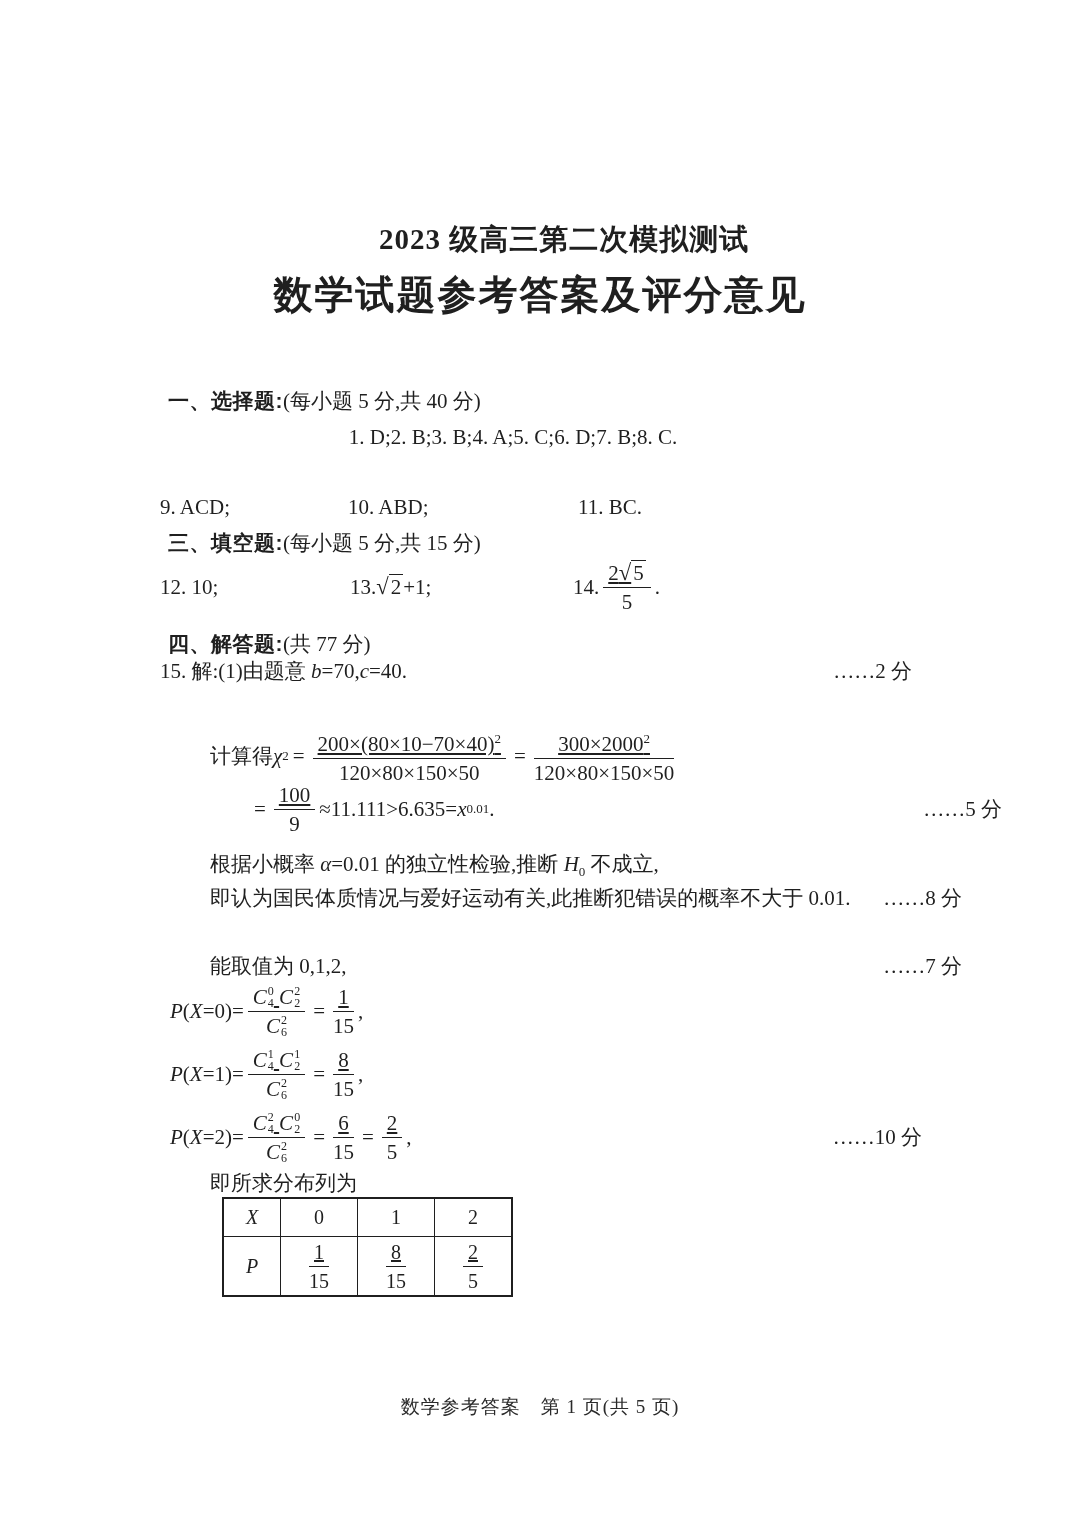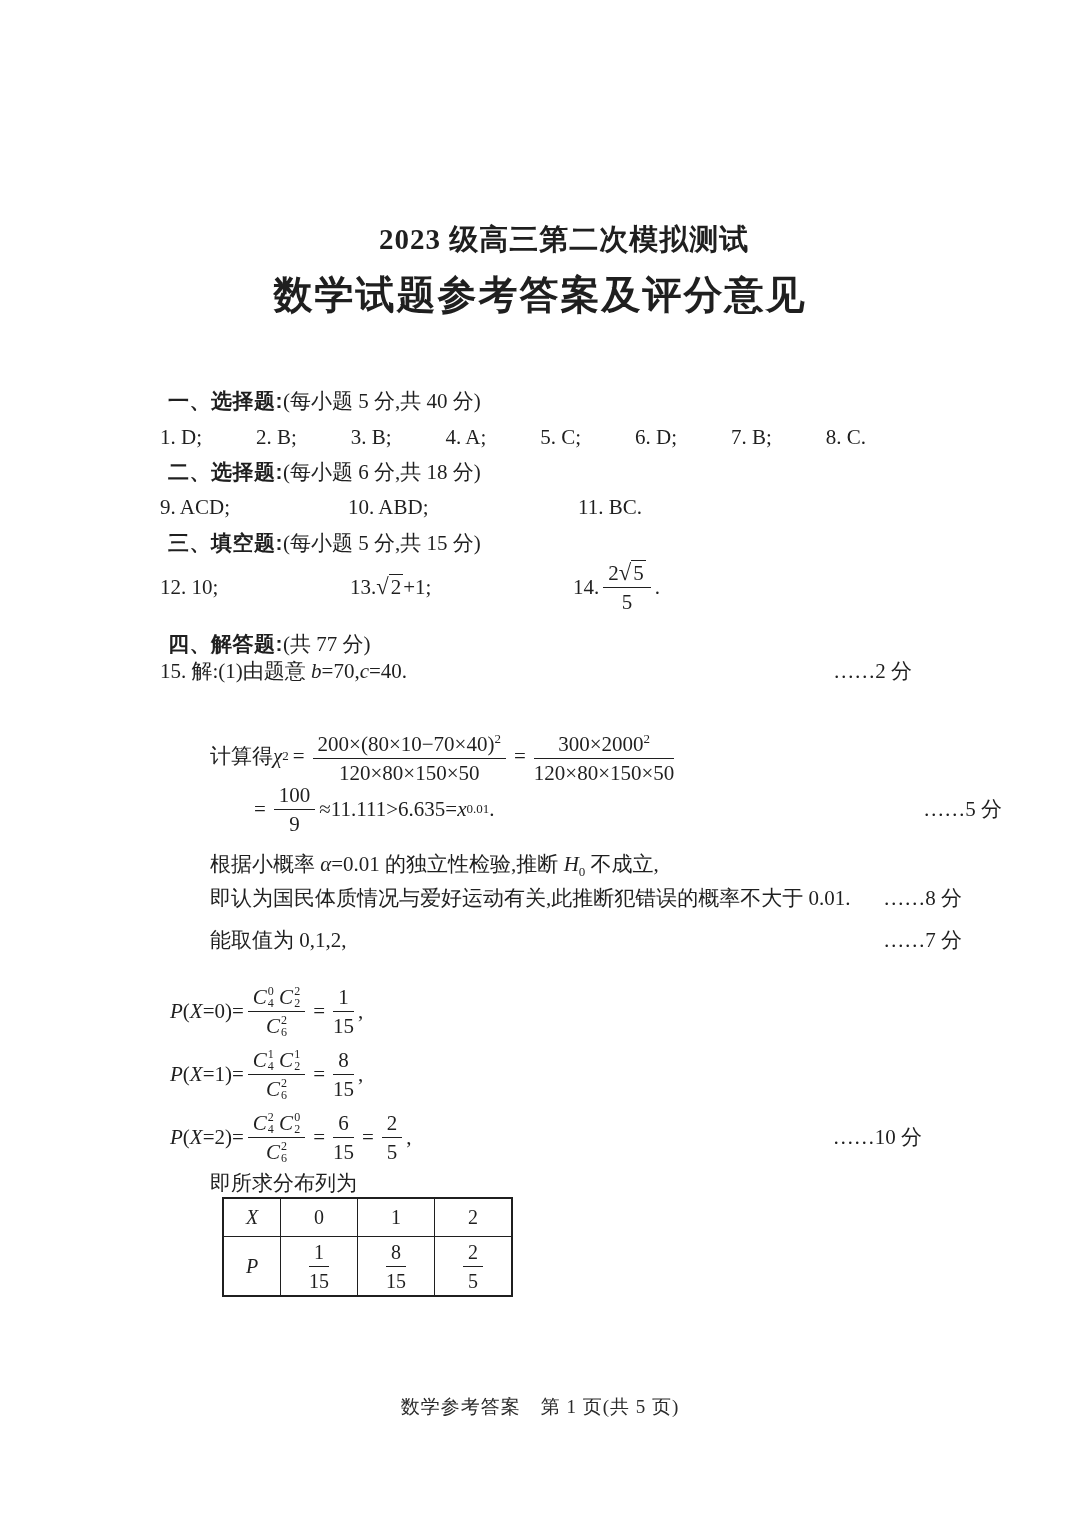--- a/index.html
+++ b/index.html
@@ -21,21 +21,21 @@
     position:absolute; left:160px; width:752px;
     font-size:21px; line-height:30px; white-space:nowrap;
   }
   .flexrow { display:flex; align-items:center; }
   .shead { font-weight:bold; font-family:"Liberation Sans", sans-serif; letter-spacing:0.5px;margin-left:8px; }
   .score { position:absolute; right:0; top:50%; transform:translateY(-50%); }
   .it { font-style:italic; }
   sup { font-size:13px; }
   sub { font-size:13px; }
   .frac { display:inline-block; text-align:center; vertical-align:middle; margin:0 4px; }
-  .frac .num { display:block; padding:0 5px 2px; border-bottom:1.5px solid #1f1f1f; line-height:24px; }
+  .frac .num { display:block; padding:0 5px 2px; border-bottom:1.5px solid #1f1f1f; line-height:24px;text-decoration:underline; }
   .frac .den { display:block; padding-top:2px; line-height:24px; }
   .eq { margin:0 4px; }
   .sqrt .rad { font-size:1.08em; }
   .sqrt .body { display:inline-block; border-top:1.5px solid #1f1f1f; padding:1px 2px 0; line-height:22px; }
   .cb { display:inline-flex; align-items:center; }
   .cb .base { font-style:italic; font-size:21px; }
   .cb .ss { display:inline-flex; flex-direction:column; font-size:12px; line-height:12px; margin-left:1px; text-align:left; }
   .dist-table { position:absolute; left:222px; top:1197px; border-collapse:collapse; border:2px solid #1f1f1f; }
   .dist-table td { border:1px solid #1f1f1f; text-align:center; font-size:20px; padding:0; }
   .dist-table tr.hdr td { height:37px; }
@@ -51,34 +51,31 @@
 <body>
 
 <div class="page">
 
   <div class="subtitle">2023 级高三第二次模拟测试</div>
   <h1 class="title">数学试题参考答案及评分意见</h1>
 
   <div class="row" style="top:386px">
     <span class="shead">一、选择题:</span><span>(每小题 5 分,共 40 分)</span>
   </div>
-  <div class="row" style="top:422px; display:flex; justify-content:space-between; width:706px">
+  <div class="row" style="top:422px; display:flex; justify-content:center; width:706px">
     <span>1. D;</span>
     <span>2. B;</span>
     <span>3. B;</span>
     <span>4. A;</span>
     <span>5. C;</span>
     <span>6. D;</span>
     <span>7. B;</span>
     <span>8. C.</span>
   </div>
 
-  <div class="row" style="top:457px">
-    <span class="shead">二、选择题:</span><span>(每小题 6 分,共 18 分)</span>
-  </div>
   <div class="row" style="top:492px">
     <span style="position:absolute; left:0">9. ACD;</span>
     <span style="position:absolute; left:188px">10. ABD;</span>
     <span style="position:absolute; left:418px">11. BC.</span>
   </div>
 
   <div class="row" style="top:528px">
     <span class="shead">三、填空题:</span><span>(每小题 5 分,共 15 分)</span>
   </div>
   <div class="row" style="top:556px; height:62px">
@@ -142,21 +139,21 @@
   <div class="row" style="top:849px; padding-left:50px">
     <span>根据小概率 </span><span class="it">α</span><span>=0.01 的独立性检验,推断 </span><span class="it">H</span><sub>0</sub><span> 不成立,</span>
   </div>
 
   <div class="row" style="top:883px; padding-left:50px">
     <span>即认为国民体质情况与爱好运动有关,此推断犯错误的概率不大于 0.01.</span>
     <span class="score">……8 分</span>
   </div>
 
 
-  <div class="row" style="top:925px; padding-left:50px">
+  <div class="row" style="top:951px; padding-left:50px">
     <span>能取值为 0,1,2,</span>
     <span class="score">……7 分</span>
   </div>
 
   <div class="row flexrow" style="top:980px; height:62px; padding-left:10px">
     <span class="it">P</span>
       <span>(</span>
       <span class="it">X</span>
       <span>=0)=</span>
     <span class="frac">

